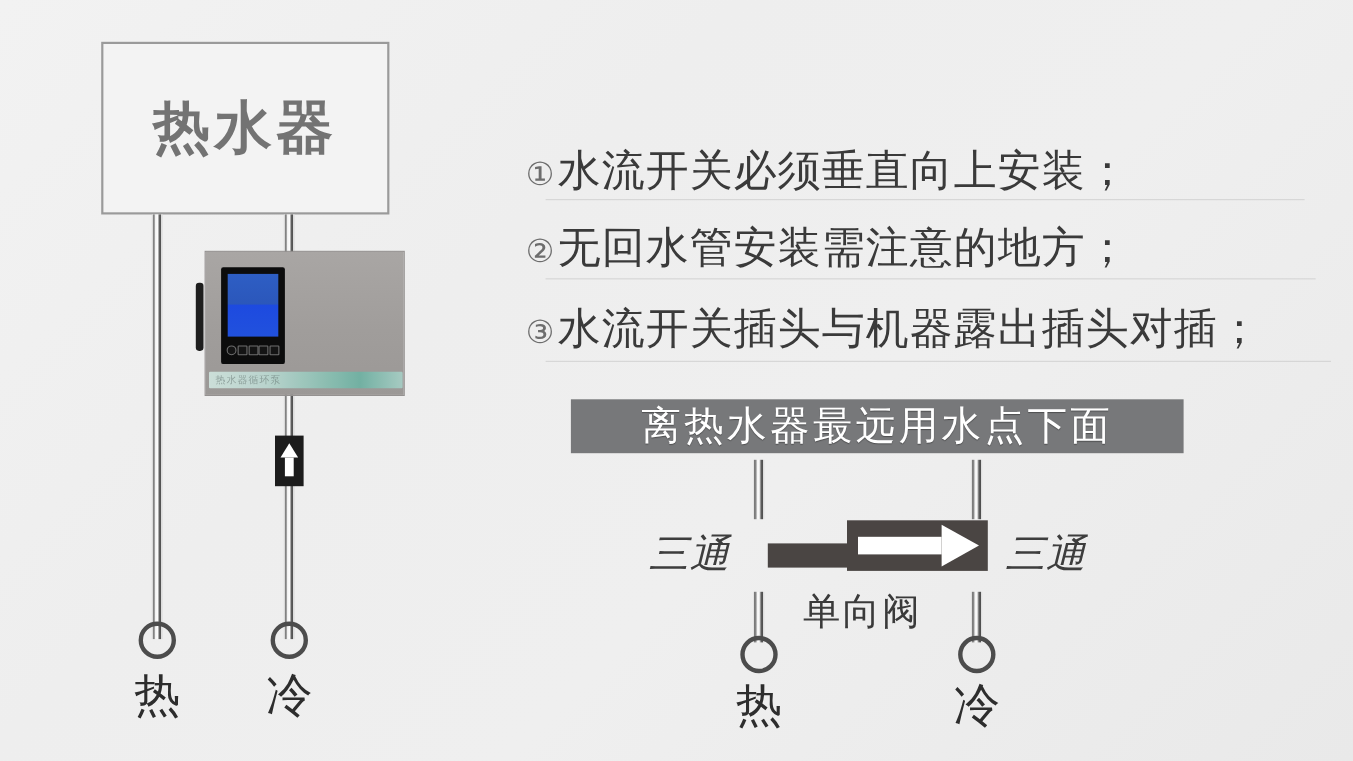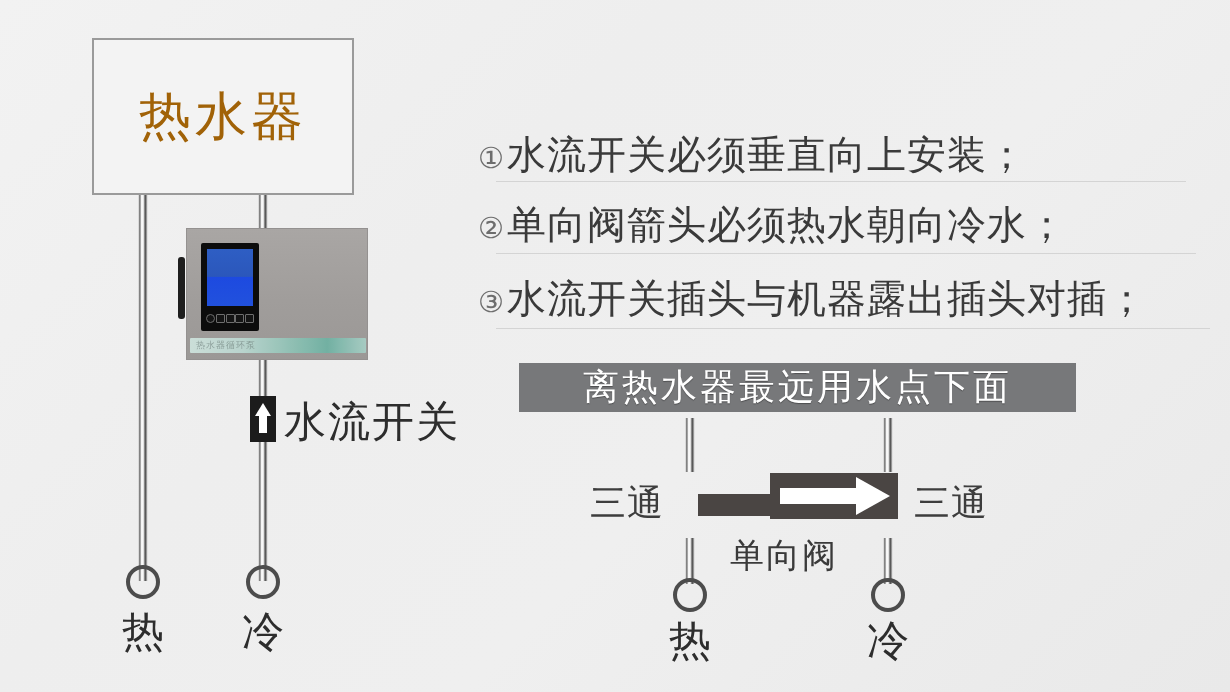--- a/index.html
+++ b/index.html
@@ -42,22 +42,22 @@
     border: 2px solid #9a9a9a;
     background: #f3f3f3;
     box-sizing: border-box;
     display: flex;
     align-items: center;
     justify-content: center;
   }
   .heater-label {
     font-size: 52px;
     letter-spacing: 4px;
-    color: #a16207;
-    font-weight: 400;
+    color: #737373;
+    font-weight: 700;
     font-family: "DejaVu Sans", "Liberation Sans", sans-serif;
   }
 
   
   .device {
     position: absolute;
     left: 186px;
     top: 228px;
     width: 182px;
     height: 132px;
@@ -303,20 +303,21 @@
     font-family: Liberation Sans, sans-serif;
     white-space: nowrap;
   }
   .tee-label {
     position: absolute;
     font-size: 36px;
     color: #3d3d3d;
     letter-spacing: 1px;
     font-family: "DejaVu Sans", "Liberation Sans", sans-serif;
     white-space: nowrap;
+    font-style: italic;
   }
 </style>
 </head>
 <body>
 
 <div class="stage">
 
   <div class="heater-box">
     <span class="heater-label">热水器</span>
   </div>
@@ -342,38 +343,37 @@
       </div>
     </div>
     <div class="device-strip">
       <span>热水器循环泵</span>
     </div>
   </div>
 
   <div class="flow-switch-box">
     <span class="up-arrow"></span>
   </div>
-  <div class="cn-label label-flow-switch" style="left:284px; top:394px;">水流开关</div>
 
   <div class="outlet" style="left:126px; top:565px;"></div>
   <div class="cn-label label-hot-left" style="left:122px; top:604px;">热</div>
 
   <div class="outlet" style="left:246px; top:565px;"></div>
   <div class="cn-label label-cold-left" style="left:242px; top:604px;">冷</div>
 
 
   <div class="note-row" id="note-1">
     <span class="note-num">①</span>
     <span class="note-text">水流开关必须垂直向上安装；</span>
   </div>
   <div class="note-underline" style="top:181px; width:690px;"></div>
 
   <div class="note-row" id="note-2">
     <span class="note-num">②</span>
-    <span class="note-text">单向阀箭头必须热水朝向冷水；</span>
+    <span class="note-text">无回水管安装需注意的地方；</span>
   </div>
   <div class="note-underline" style="top:253px; width:700px;"></div>
 
   <div class="note-row" id="note-3">
     <span class="note-num">③</span>
     <span class="note-text">水流开关插头与机器露出插头对插；</span>
   </div>
   <div class="note-underline" style="top:328px; width:714px;"></div>
 
   <div class="banner" id="banner-sub">离热水器最远用水点下面</div>

